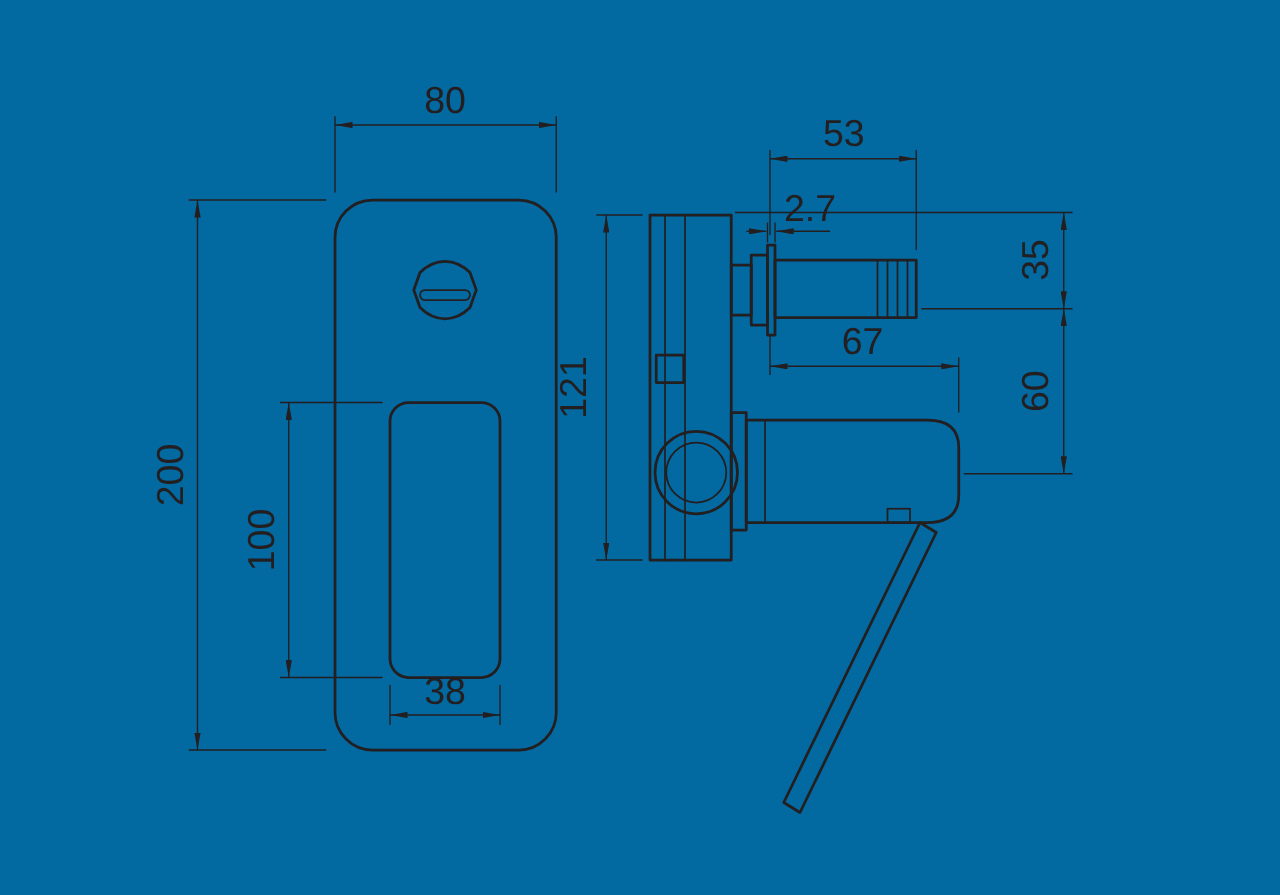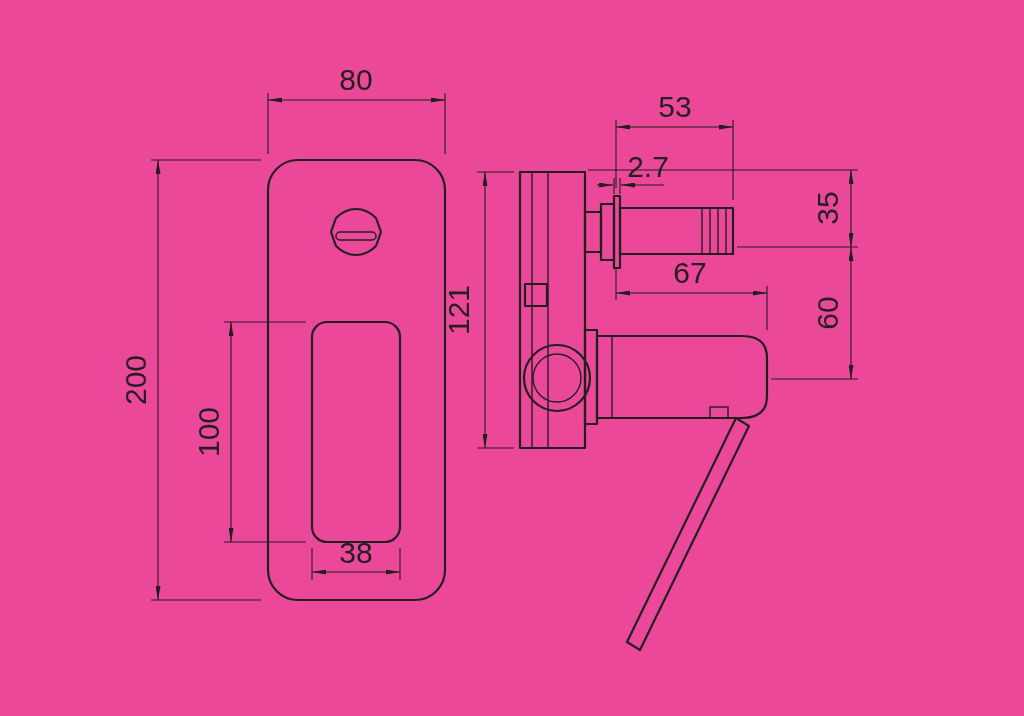--- a/index.html
+++ b/index.html
@@ -4,21 +4,21 @@
 <style>
   html, body {
     margin: 0;
     padding: 0;
     background: #ffffff;
   }
   .canvas {
     position: relative;
     width: 1024px;
     height: 716px;
-    background: #ec4899;
+    background: #0369a1;
     overflow: hidden;
   }
   svg { display: block; }
   .outline {
     fill: none;
     stroke: #231f20;
     stroke-width: 2.2;
     stroke-linejoin: round;
     stroke-linecap: round;
   }

